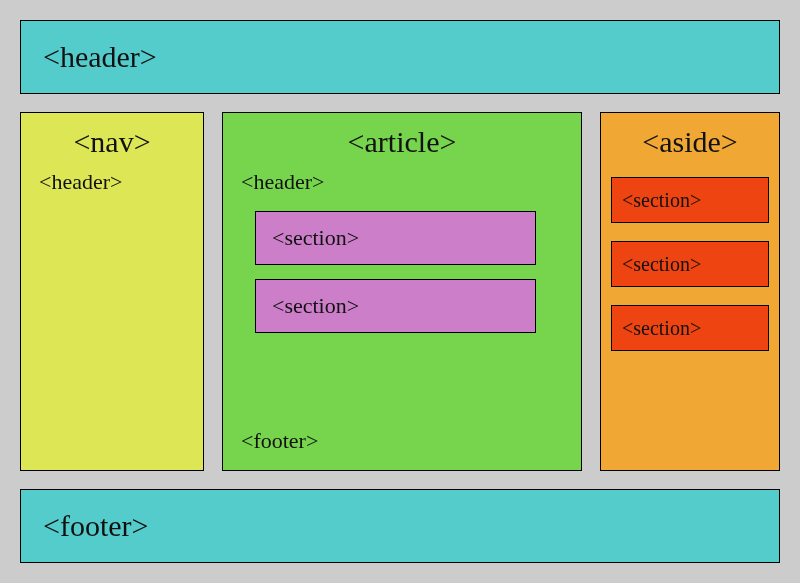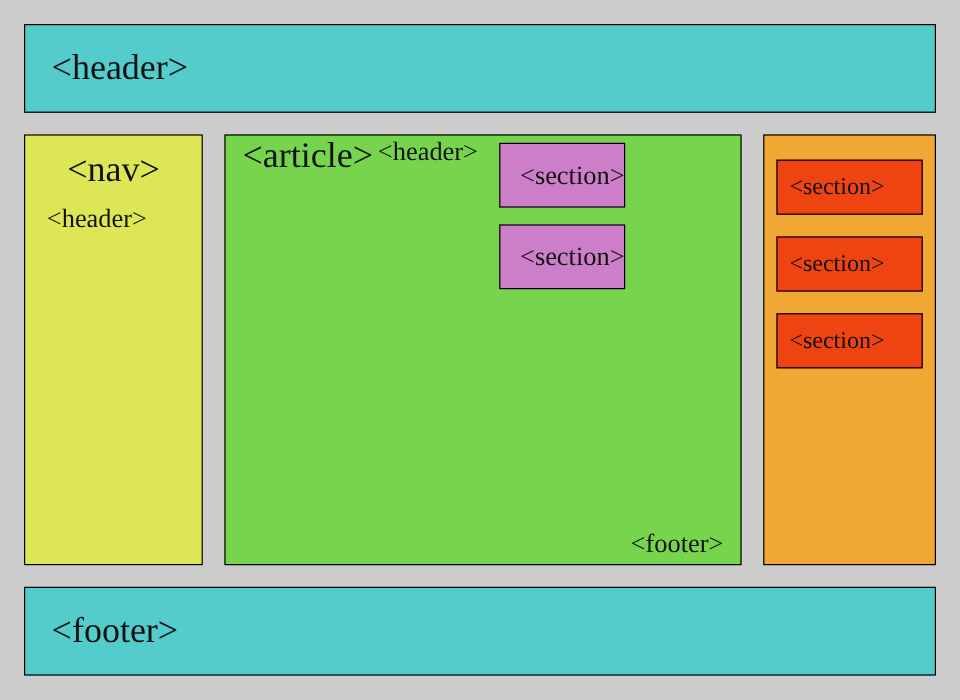--- a/index.html
+++ b/index.html
@@ -35,22 +35,23 @@
   .nav-box {
     background: #dde655;
     border: 1px solid #000;
     width: 184px;
     padding: 12px 14px;
   }
   .article-box {
     background: #77d44d;
     border: 1px solid #000;
     flex: 1;
-    padding: 0 14px;
+    padding: 12px 14px;
     display: flex;
+    flex-direction: column;
   }
   .aside-box {
     background: #f0a733;
     border: 1px solid #000;
     width: 180px;
     padding: 12px 10px;
     display: flex;
     flex-direction: column;
   }
   .title {
@@ -125,20 +126,21 @@
           <span>&lt;section&gt;</span>
         </div>
         <div class="section-purple">
           <span>&lt;section&gt;</span>
         </div>
       </div>
       <div class="article-footer">&lt;footer&gt;</div>
     </div>
 
     <div class="aside-box">
+      <div class="title">&lt;aside&gt;</div>
       <div class="aside-sections">
         <div class="section-orange">
           <span>&lt;section&gt;</span>
         </div>
         <div class="section-orange">
           <span>&lt;section&gt;</span>
         </div>
         <div class="section-orange">
           <span>&lt;section&gt;</span>
         </div>

